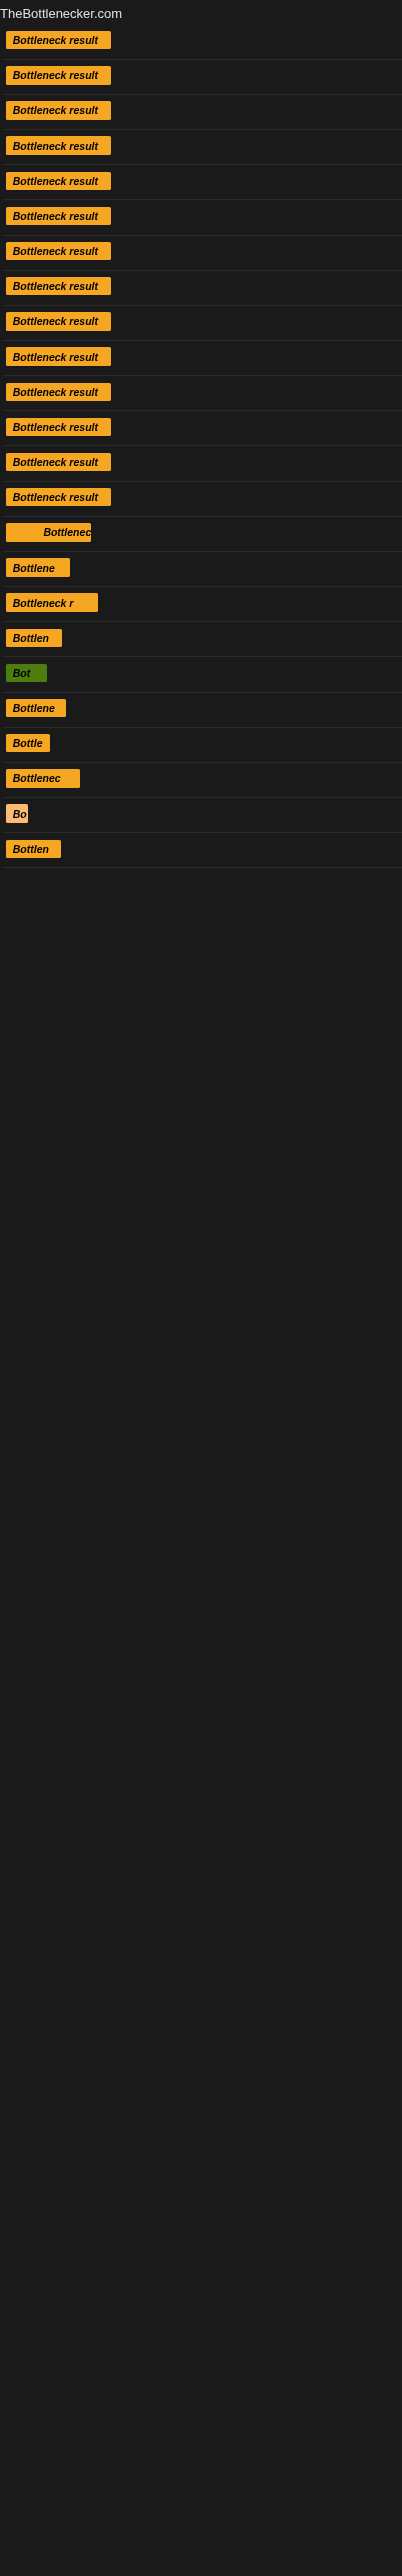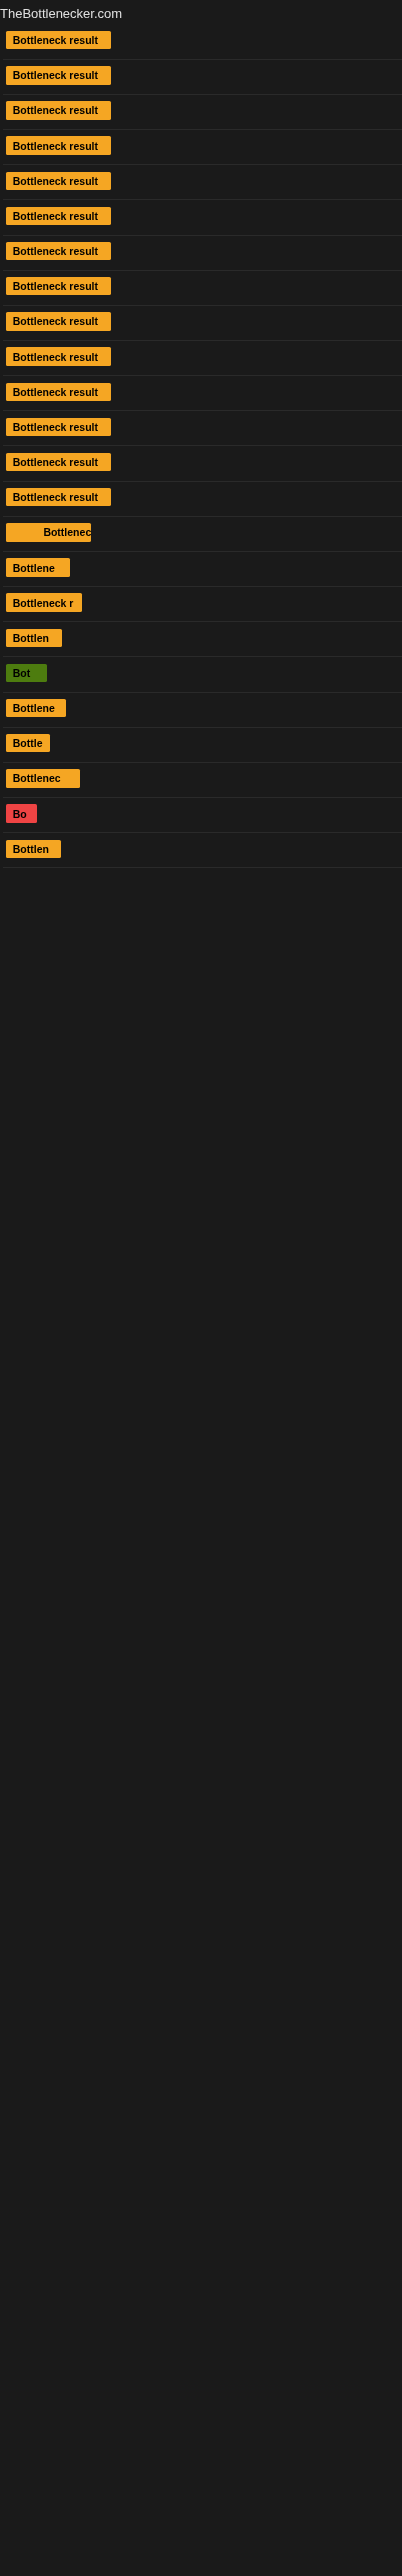--- a/index.html
+++ b/index.html
@@ -27,20 +27,21 @@
     .bottleneck-bar {
       display: inline-block;
       background-color: #f5a623;
       color: #000;
       font-size: 10.5px;
       font-weight: bold;
       padding: 3.2px 6.4px;
       border-radius: 1.6px;
       white-space: nowrap;
       overflow: hidden;
+      font-style: italic;
     }
 
     .bar-row {
       margin: 0 0 0 0;
       padding: 6.4px 3.2px;
       border-bottom: 0.8px solid #2a2a2a;
     }
 
     .chart-area {
       position: relative;
@@ -63,23 +64,23 @@
       <div class="bar-row"><div class="bottleneck-bar" style="width: 105px; background-color: rgb(245, 166, 35); color: rgb(0, 0, 0);">Bottleneck result</div></div>
       <div class="bar-row"><div class="bottleneck-bar" style="width: 105px; background-color: rgb(245, 166, 35); color: rgb(0, 0, 0);">Bottleneck result</div></div>
       <div class="bar-row"><div class="bottleneck-bar" style="width: 105px; background-color: rgb(245, 166, 35); color: rgb(0, 0, 0);">Bottleneck result</div></div>
       <div class="bar-row"><div class="bottleneck-bar" style="width: 105px; background-color: rgb(245, 166, 35); color: rgb(0, 0, 0);">Bottleneck result</div></div>
       <div class="bar-row"><div class="bottleneck-bar" style="width: 105px; background-color: rgb(245, 166, 35); color: rgb(0, 0, 0);">Bottleneck result</div></div>
       <div class="bar-row"><div class="bottleneck-bar" style="width: 105px; background-color: rgb(245, 166, 35); color: rgb(0, 0, 0);">Bottleneck result</div></div>
       <div class="bar-row"><div class="bottleneck-bar" style="width: 105px; background-color: rgb(245, 166, 35); color: rgb(0, 0, 0);">Bottleneck result</div></div>
       <div class="bar-row"><div class="bottleneck-bar" style="width: 105px; background-color: rgb(245, 166, 35); color: rgb(0, 0, 0);">Bottleneck result</div></div>
       <div class="bar-row"><div class="bottleneck-bar" style="width: 85px; background-color: rgb(245, 166, 35); color: rgb(0, 0, 0); padding-left: 37px;">Bottleneck re</div></div>
       <div class="bar-row"><div class="bottleneck-bar" style="width: 64px; background-color: rgb(245, 166, 35); color: rgb(0, 0, 0);">Bottlene</div></div>
-      <div class="bar-row"><div class="bottleneck-bar" style="width: 76px; background-color: rgb(245, 166, 35); color: rgb(0, 0, 0);">Bottleneck r</div></div>
+      <div class="bar-row"><div class="bottleneck-bar" style="width: 92px; background-color: rgb(245, 166, 35); color: rgb(0, 0, 0);">Bottleneck r</div></div>
       <div class="bar-row"><div class="bottleneck-bar" style="width: 56px; background-color: rgb(245, 166, 35); color: rgb(0, 0, 0);">Bottlen</div></div>
       <div class="bar-row"><div class="bottleneck-bar" style="width: 41px; background-color: #4d7c0f; color: rgb(0, 0, 0);">Bot</div></div>
       <div class="bar-row"><div class="bottleneck-bar" style="width: 60px; background-color: rgb(245, 166, 35); color: rgb(0, 0, 0);">Bottlene</div></div>
       <div class="bar-row"><div class="bottleneck-bar" style="width: 44px; background-color: rgb(245, 166, 35); color: rgb(0, 0, 0);">Bottle</div></div>
       <div class="bar-row"><div class="bottleneck-bar" style="width: 74px; background-color: rgb(245, 166, 35); color: rgb(0, 0, 0);">Bottlenec</div></div>
-      <div class="bar-row"><div class="bottleneck-bar" style="width: 31px; background-color: #ef4444; color: rgb(0, 0, 0);">Bo</div></div>
+      <div class="bar-row"><div class="bottleneck-bar" style="width: 22px; background-color: #fdba74; color: rgb(0, 0, 0);">Bo</div></div>
       <div class="bar-row"><div class="bottleneck-bar" style="width: 55px; background-color: rgb(245, 166, 35); color: rgb(0, 0, 0);">Bottlen</div></div>
     </div>
 </div>
 
 
 </body></html>

